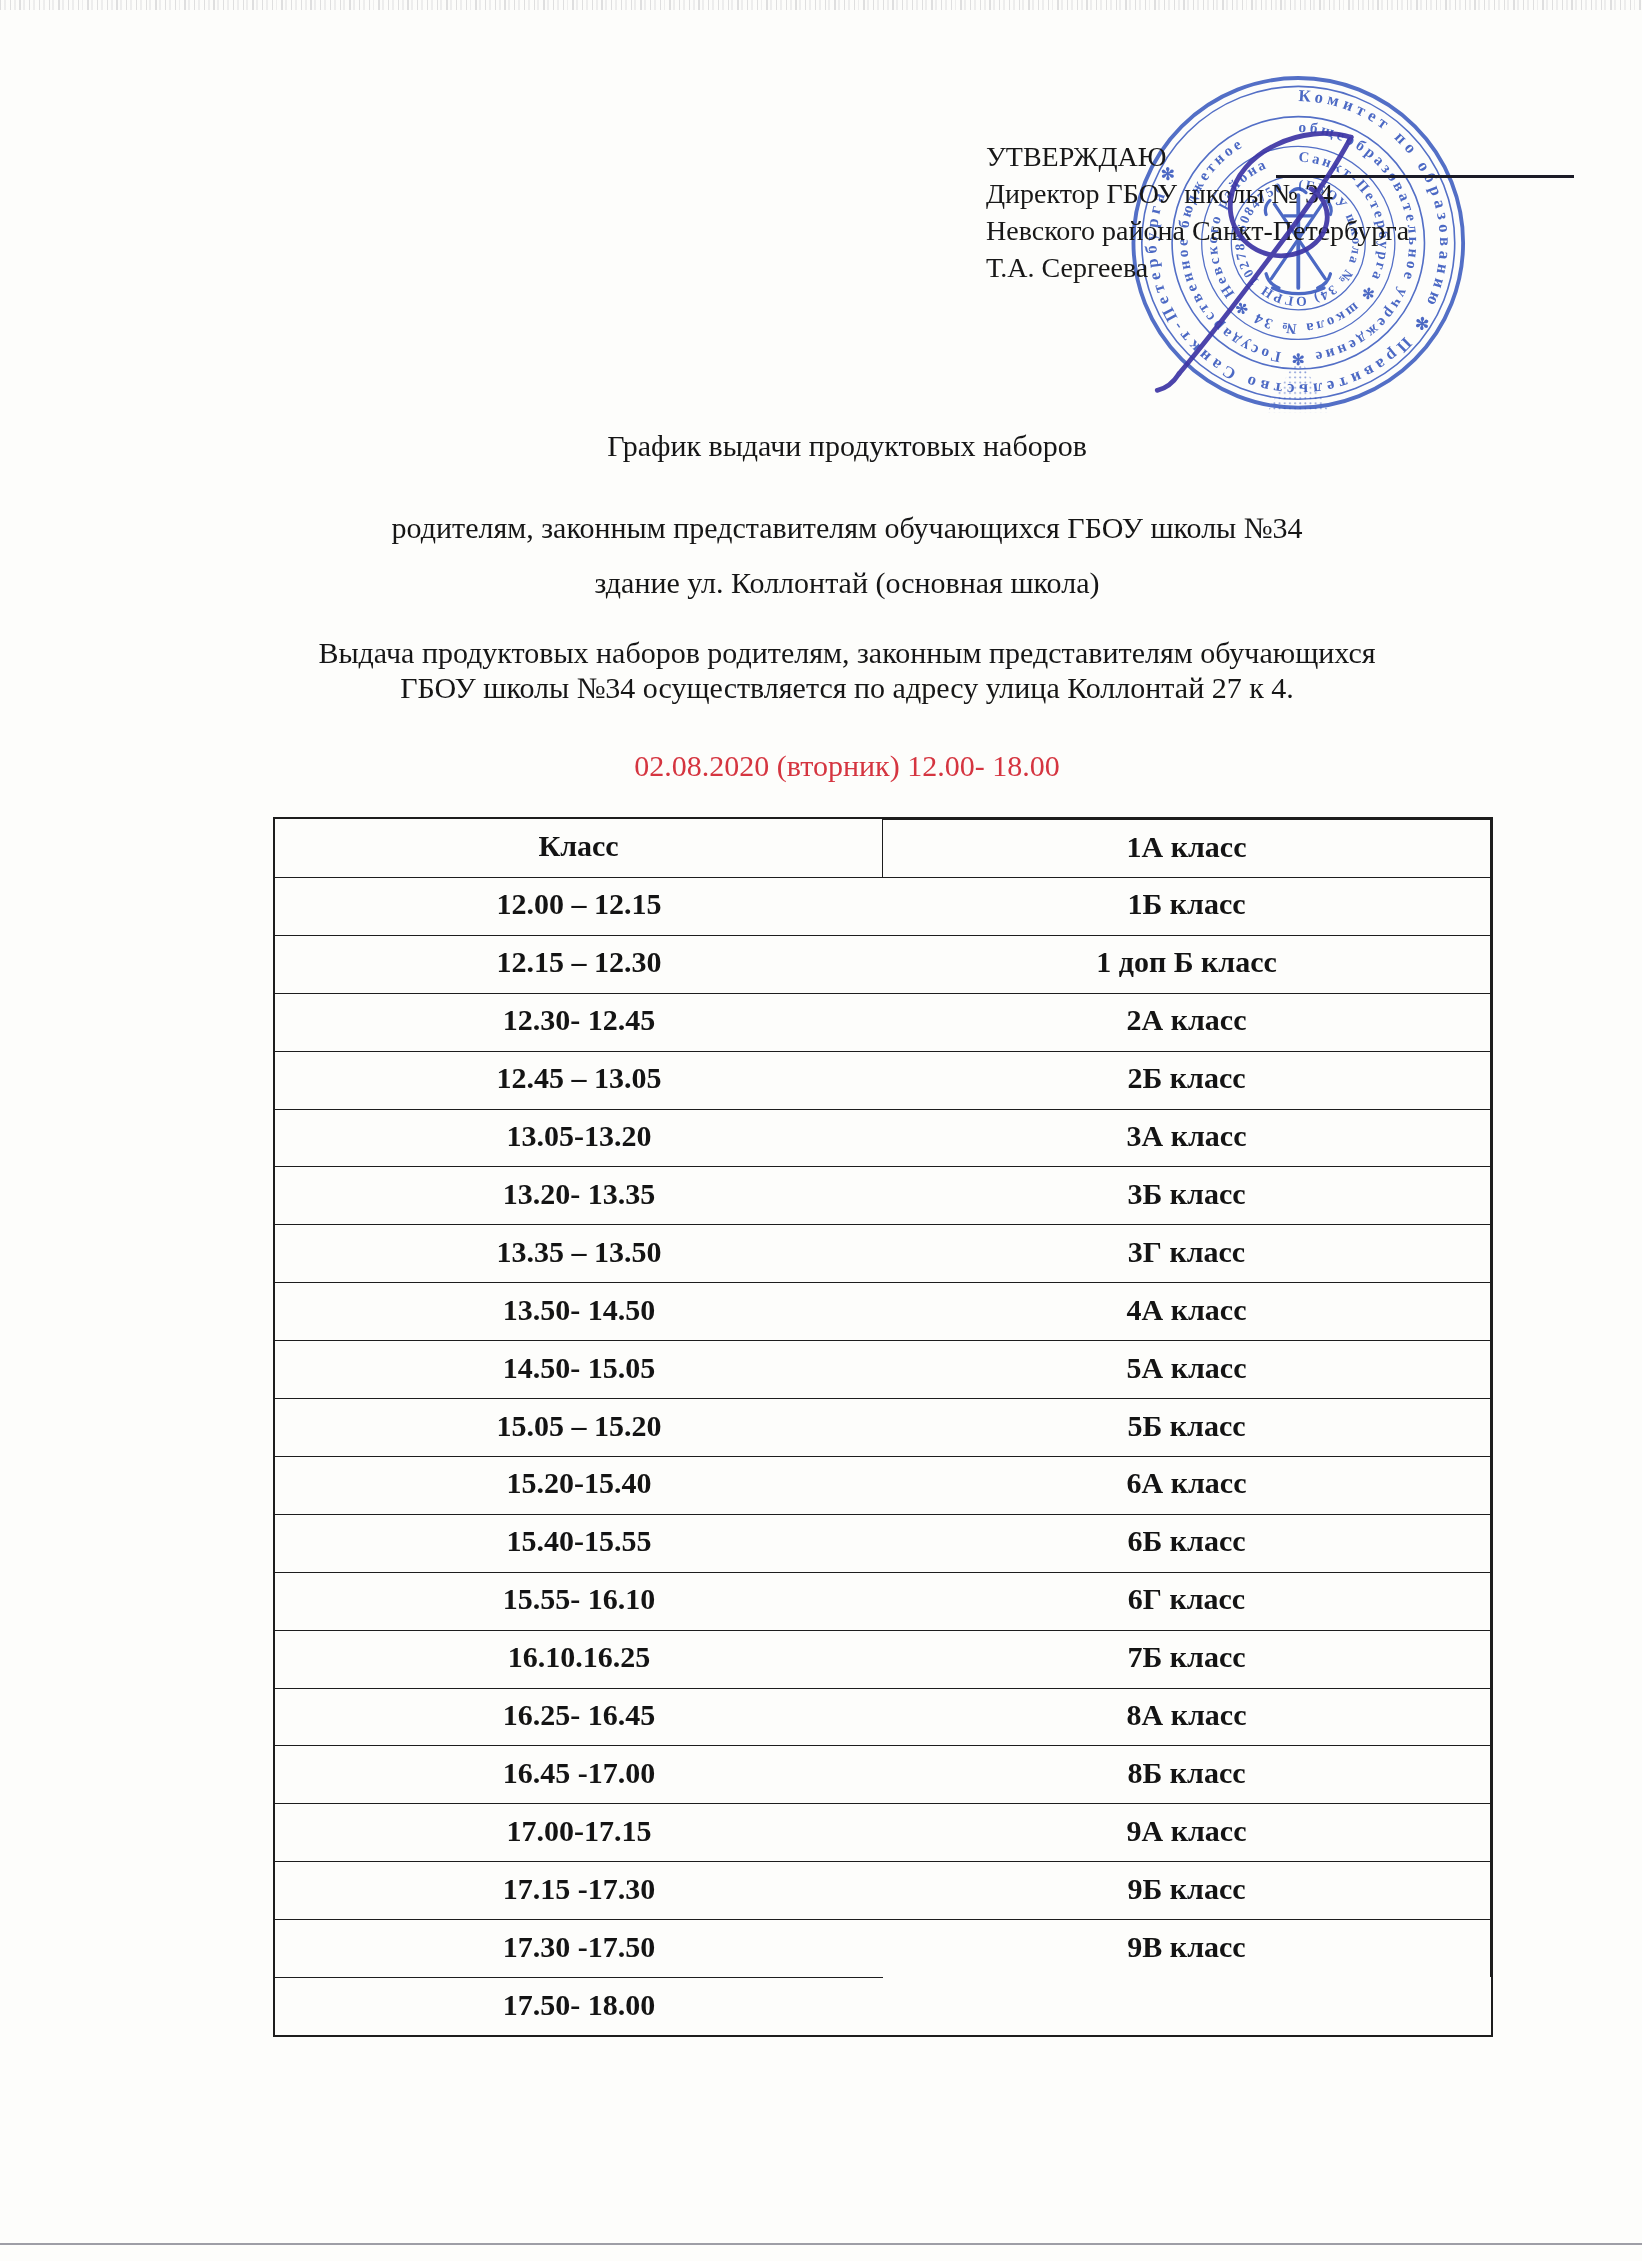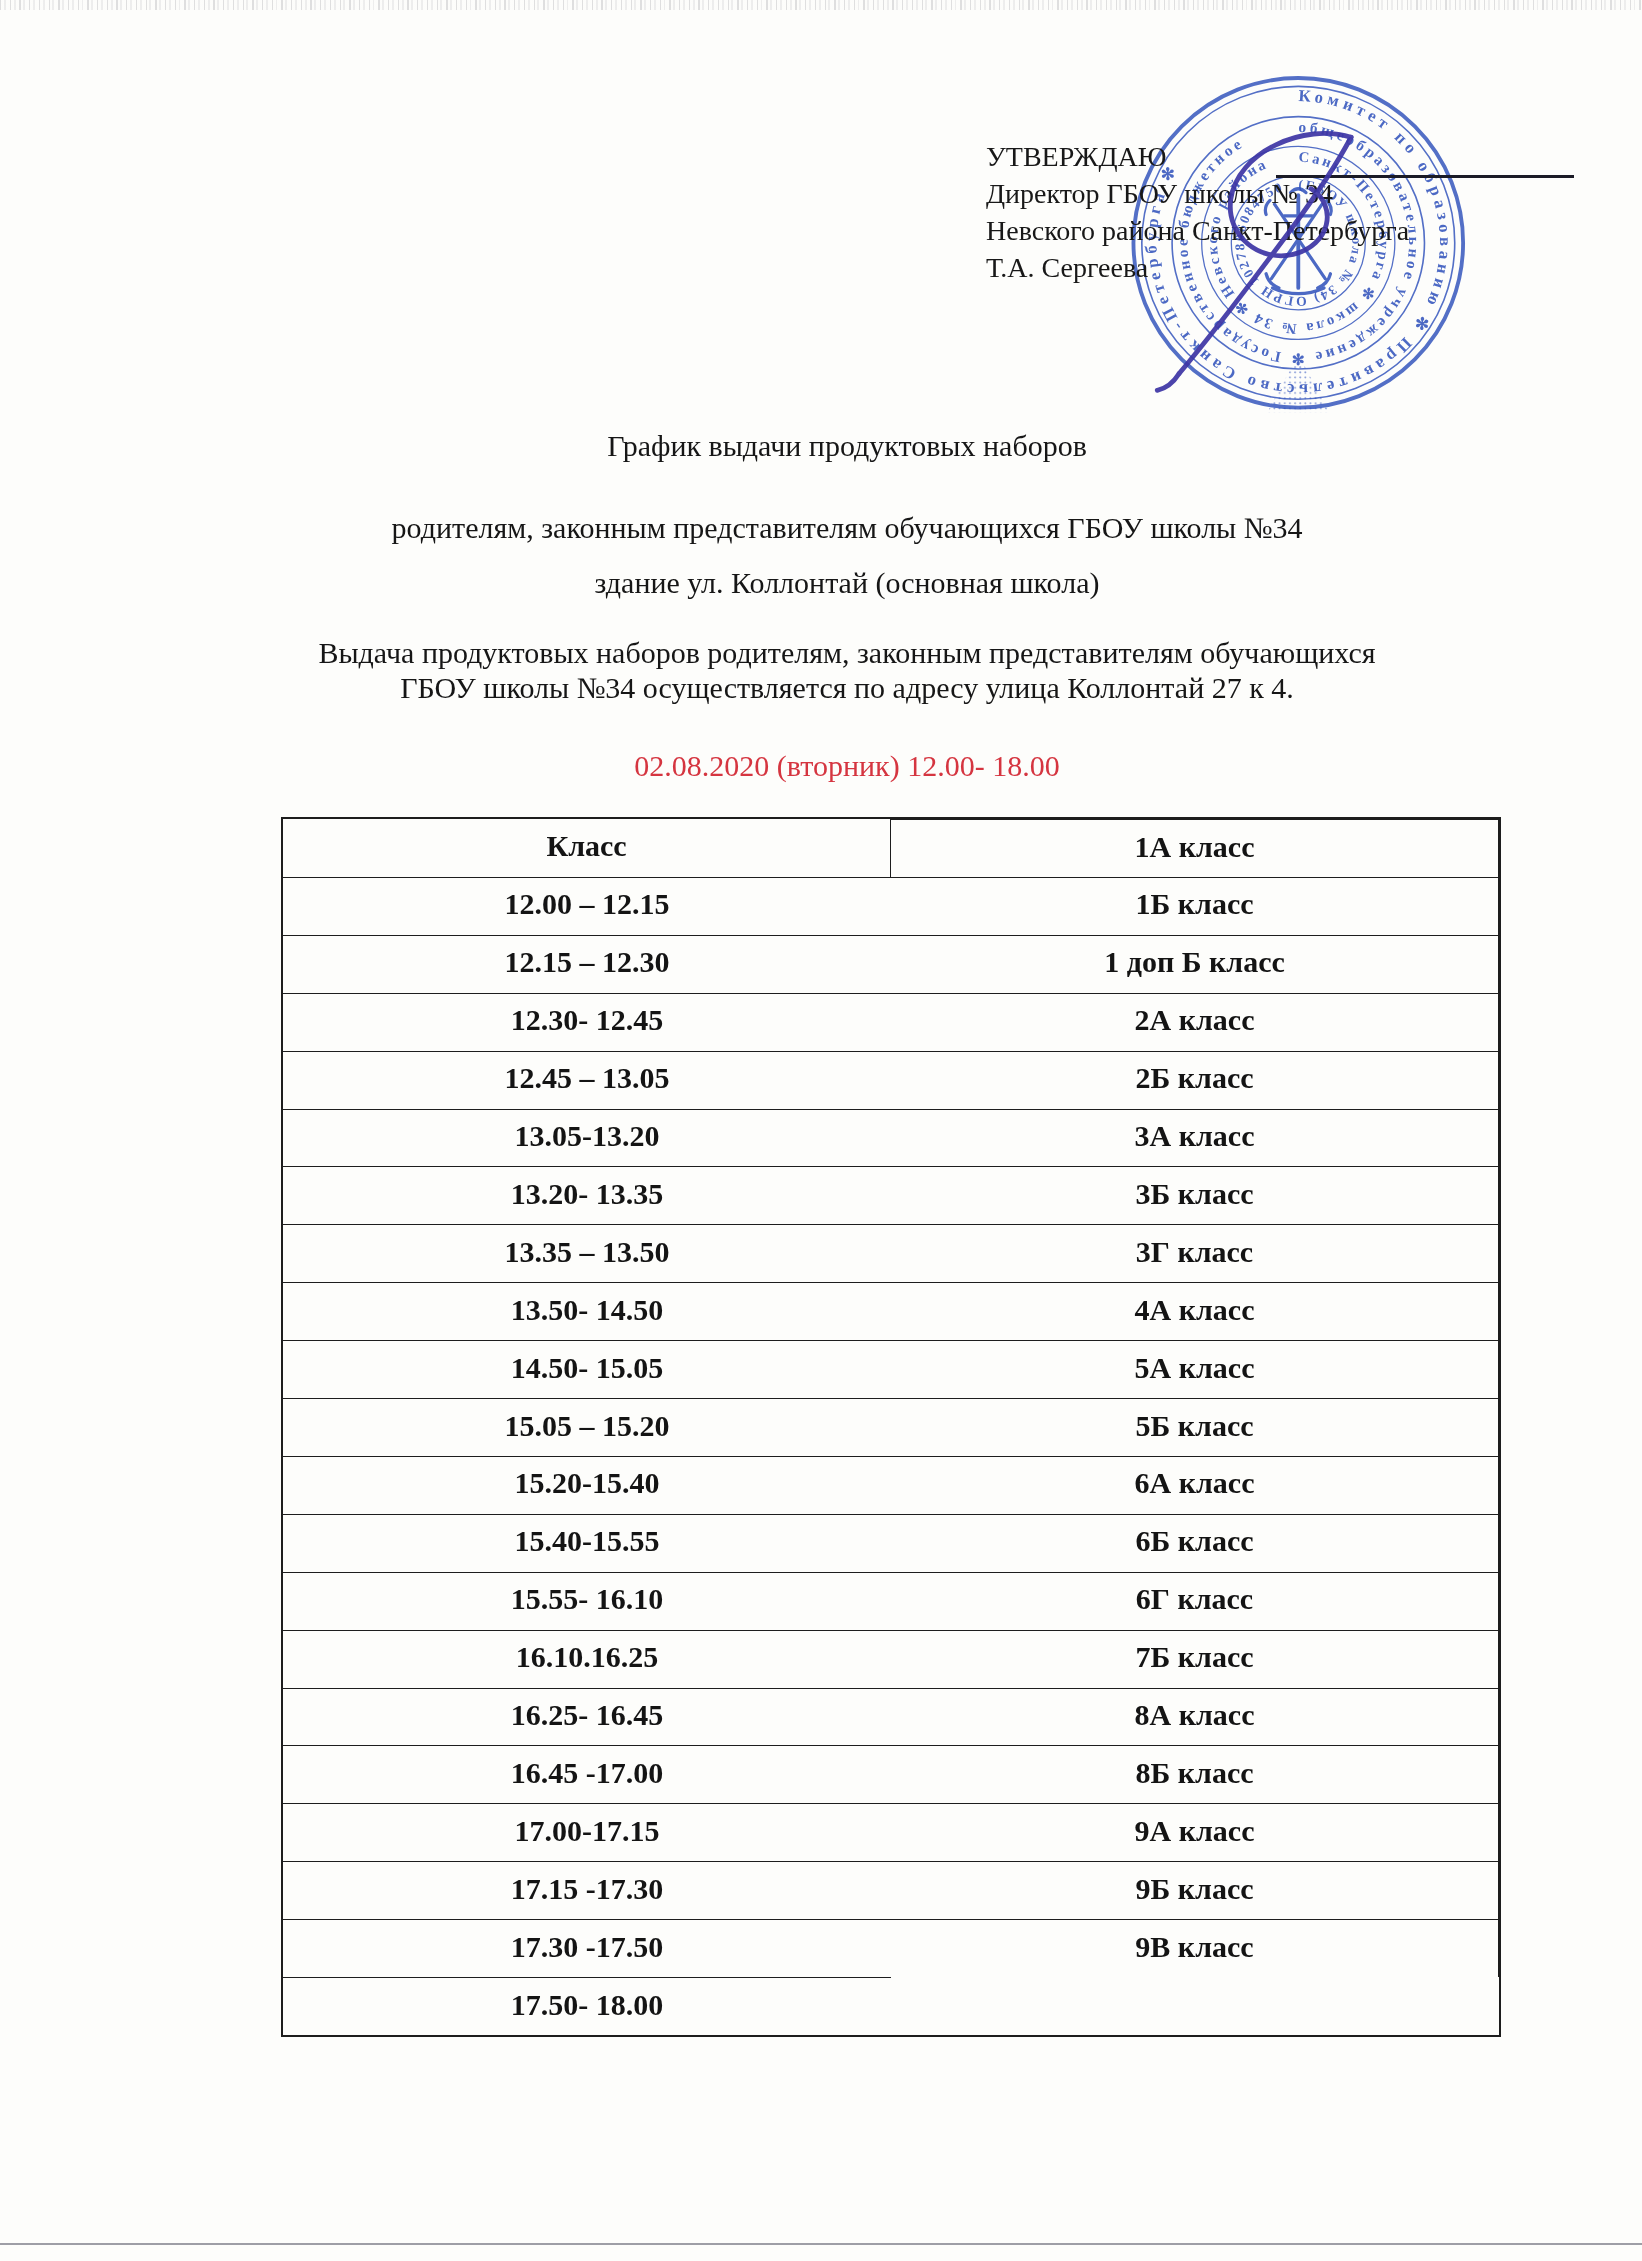--- a/index.html
+++ b/index.html
@@ -37,21 +37,21 @@
     position:absolute;left:61px;width:1572px;text-align:center;
     font-weight:normal;font-size:30px;white-space:nowrap;color:#161616;z-index:2;
   }
   .t1{top:429px;} .t2{top:499px;margin-top:12px;} .t3{top:566px;}
   .p1{top:636px;} .p2{top:671px;text-align:center;}
   .red{top:749px;}
   
   .tbl{
     position:absolute;left:273px;top:817px;width:1220px;height:1220px;
     display:grid;grid-template-columns:1fr 1fr;grid-auto-rows:1fr;
-    border:2.6px solid #1d1d1d;box-sizing:border-box;z-index:2;background:transparent;margin-left:8px;
+    border:2.6px solid #1d1d1d;box-sizing:border-box;z-index:2;background:transparent;
   }
   .cell{
     display:flex;align-items:center;justify-content:center;
     font-weight:bold;font-size:30px;color:#141414;
     border-top:1.9px solid #1d1d1d;box-sizing:border-box;padding-bottom:3.9px;
   }
   .cell.c0{border-right:1.9px solid #1d1d1d;}
   .cell.r0{border-top:none;}
   .stamp-ring-text{font-family:"Liberation Serif","DejaVu Serif",serif;font-weight:bold;}
 </style>

